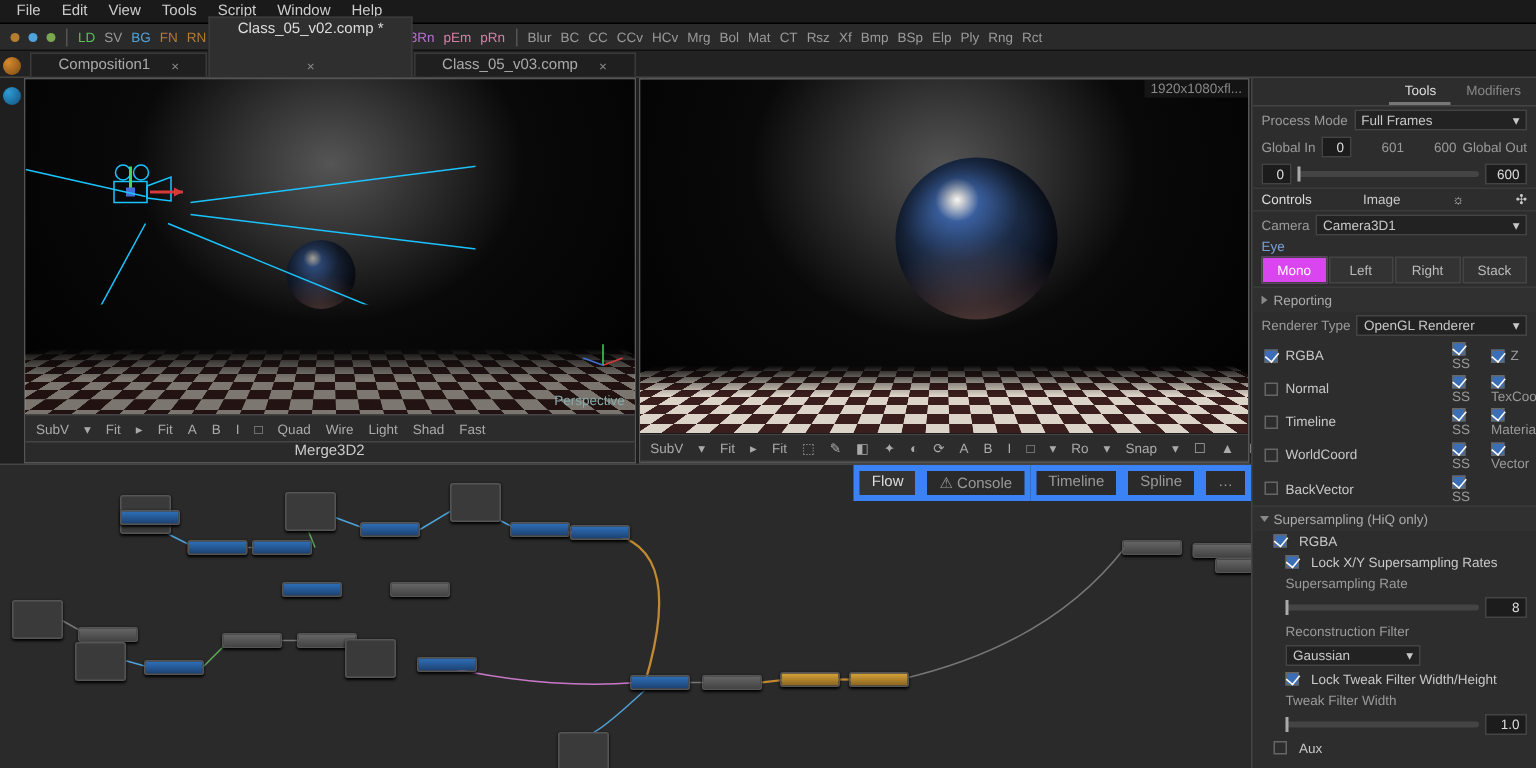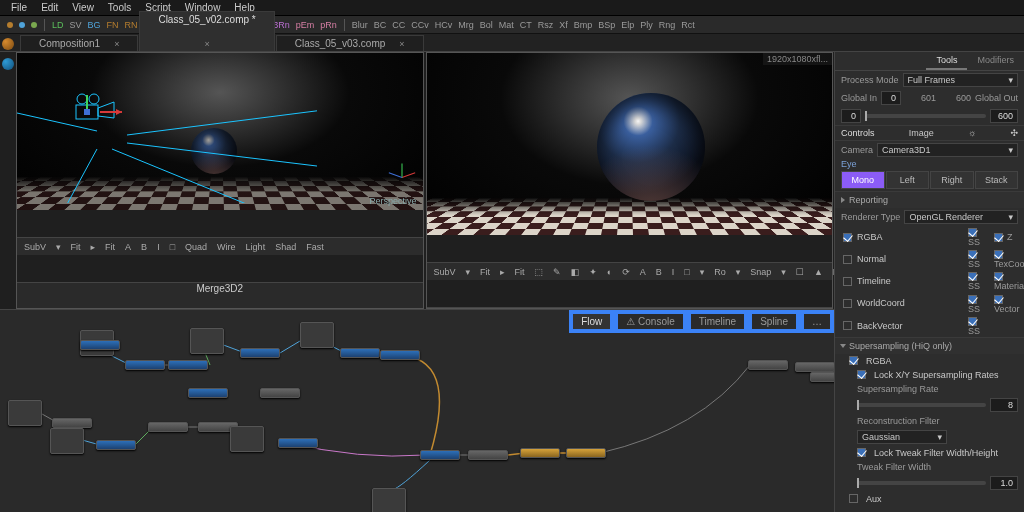--- a/index.html
+++ b/index.html
@@ -28,42 +28,42 @@
   .doctab{padding:2px 18px;margin-right:1px;background:#1f1f1f;color:#aaa;border:1px solid #3a3a3a;border-bottom:none;font-size:10px;display:flex;align-items:center;gap:14px;}
   .doctab.active{background:#2f2f2f;color:#ddd;flex-direction:column;}
   .doctab .x{color:#888;font-size:9px;}
   .accent-dot-l{position:absolute;left:2px;width:12px;height:12px;border-radius:50%;}
   .adot1{top:38px;background:radial-gradient(circle at 30% 30%,#d68a2e,#7a4a12);}
   .adot2{top:58px;background:radial-gradient(circle at 30% 30%,#2e9bd6,#12507a);}
   
   .main{position:absolute;top:52px;left:0;right:0;bottom:0;display:flex;}
   .left-col{flex:1;display:flex;flex-direction:column;min-width:0;}
   .panels{flex:0 0 auto;display:flex;border-bottom:1px solid #444;}
-  .viewer{flex:1;display:flex;flex-direction:column;border:1px solid #555;min-width:0;margin:0 1px;gap:27px;}
+  .viewer{flex:1;display:flex;flex-direction:column;border:1px solid #555;min-width:0;margin:0 1px;}
   .viewcanvas{flex:1;position:relative;background:radial-gradient(ellipse at 50% 25%,#555 0%,#090909 45%,#000 100%);overflow:hidden;}
   
   .floor{position:absolute;bottom:0;left:-20%;right:-20%;height:60%;
     background:repeating-conic-gradient(#dcd4c8 0 25%,#3a1d1d 0 50%) 0 0/32px 32px;
     transform:perspective(260px) rotateX(62deg);transform-origin:50% 100%;
     -webkit-mask:linear-gradient(to top,#000 0%,#000 45%,transparent 100%);
   }
   .sphere{position:absolute;border-radius:50%;
     background:radial-gradient(circle at 38% 26%,#fff 0%,#ddd 3%,#3a5f9e 14%,#1c2c47 40%,#0a0e18 70%);
     box-shadow:0 10px 20px rgba(0,0,0,.6) inset;}
   .sphere::after{content:"";position:absolute;inset:0;border-radius:50%;
     background:radial-gradient(circle at 50% 120%,rgba(180,120,100,.5),transparent 55%);}
   .camera-rig{position:absolute;left:13%;top:24%;width:52px;height:36px;}
   .camera-rig svg{overflow:visible;}
   .persp-lines{position:absolute;inset:0;}
   .viewtag{position:absolute;right:6px;bottom:4px;color:#8aa;font-size:9px;}
   .axiswidget{position:absolute;right:6px;bottom:18px;width:30px;height:30px;}
   .axiswidget .ax{position:absolute;left:15px;top:15px;width:14px;height:1px;transform-origin:left center;}
   .viewbar{height:18px;background:#2c2c2c;display:flex;align-items:center;padding:0 4px;gap:4px;color:#aaa;border-top:1px solid #444;}
   .viewbar .vb{padding:0 3px;font-size:9px;}
-  .viewtitle{height:26px;background:#2a2a2a;text-align:center;font-size:10px;color:#ccc;border-top:1px solid #444;}
+  .viewtitle{height:14px;background:#2a2a2a;text-align:center;font-size:10px;color:#ccc;border-top:1px solid #444;}
   .reslabel{position:absolute;top:0;right:0;color:#888;font-size:9px;background:rgba(30,30,30,.6);padding:1px 4px;}
   
   .flow-area{flex:1;display:flex;flex-direction:column;background:#2a2a2a;position:relative;overflow:hidden;}
   .flow-tabs{position:absolute;right:0;top:0;display:flex;gap:0;font-size:10px;z-index:2;background:#2a2a2a;}
   .flow-tabs span{padding:2px 8px;color:#999;border:4px solid #3b82f6;}
   .flow-tabs .active{background:#333;color:#ddd;}
   .flow-canvas{position:absolute;inset:0;}
   .node{position:absolute;border-radius:2px;border:1px solid #555;background:#3a3a3a;box-shadow:0 1px 2px #000;}
   .node.tile{width:34px;height:26px;}
   .node.bar{width:40px;height:10px;}
@@ -80,21 +80,21 @@
   .insp-tabs{display:flex;justify-content:flex-end;border-bottom:1px solid #444;}
   .insp-tabs span{padding:3px 10px;color:#888;}
   .insp-tabs .active{color:#ddd;border-bottom:2px solid #777;}
   .insp-row{display:flex;align-items:center;padding:2px 6px;gap:4px;}
   .insp-row label{flex:0 0 auto;color:#9a9a9a;}
   .numbox{background:#1c1c1c;border:1px solid #444;color:#ddd;padding:1px 4px;min-width:28px;text-align:right;}
   .sliderbar{flex:1;height:4px;background:#444;position:relative;border-radius:2px;}
   .sliderbar::after{content:"";position:absolute;top:-3px;width:2px;height:10px;background:#aaa;}
   .tab4{display:flex;gap:1px;margin:2px 6px;}
   .tab4 span{flex:1;text-align:center;padding:3px 0;background:#333;border:1px solid #444;color:#bbb;}
-  .tab4 .active{background:#8b5cf6;color:#fff;}
+  .tab4 .active{background:#d946ef;color:#fff;}
   .section{padding:3px 6px;color:#aaa;border-top:1px solid #3a3a3a;}
   .section.hd{background:#303030;}
   .tri{display:inline-block;width:0;height:0;border-left:4px solid #888;border-top:3px solid transparent;border-bottom:3px solid transparent;margin-right:4px;}
   .tri.open{transform:rotate(90deg);}
   .chk{display:inline-block;width:9px;height:9px;border:1px solid #666;margin-right:4px;vertical-align:middle;position:relative;}
   .chk.on{background:#3a6fb8;}
   .chk.on::after{content:"";position:absolute;left:1px;top:-1px;width:5px;height:7px;border:solid #fff;border-width:0 1.5px 1.5px 0;transform:rotate(40deg);}
   .dropdown{flex:1;background:#222;border:1px solid #444;padding:1px 4px;display:flex;justify-content:space-between;align-items:center;}
   .mini{font-size:9px;color:#9a9a9a;}
   .grid3{display:grid;grid-template-columns:10px 1fr 22px 22px;gap:2px 4px;padding:1px 8px;align-items:center;}

